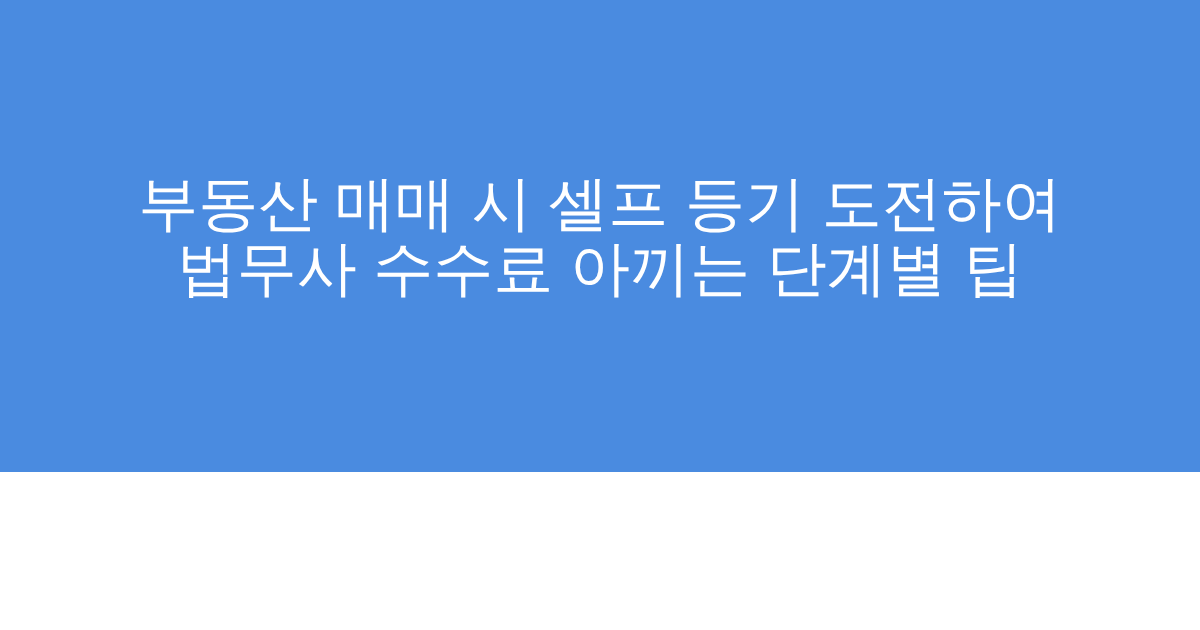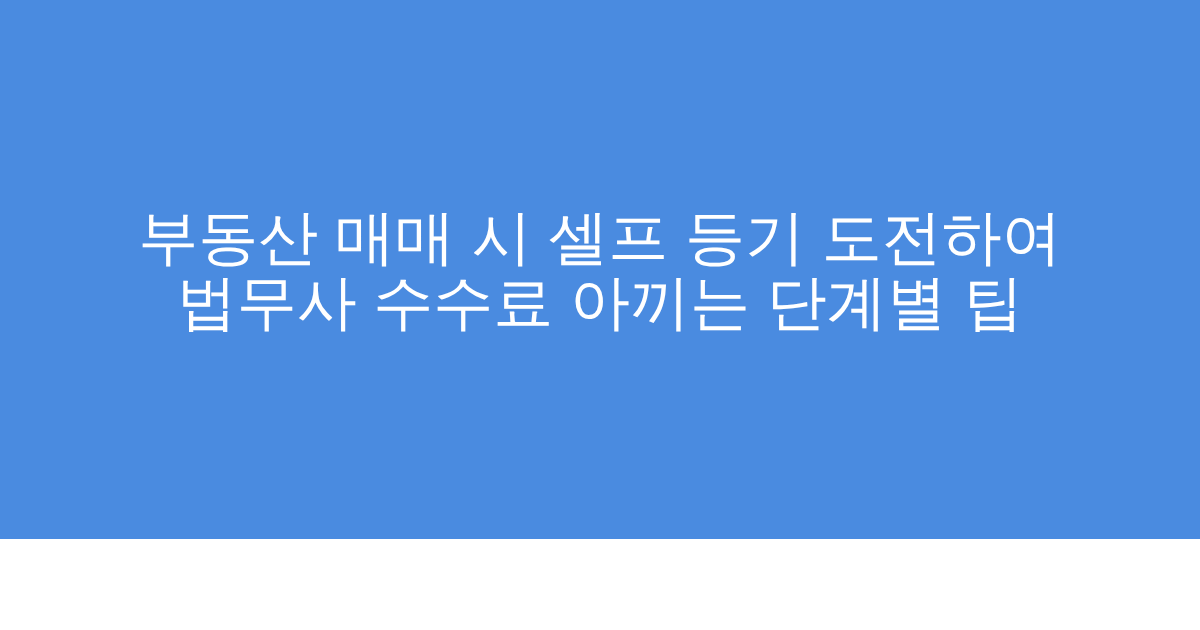--- a/index.html
+++ b/index.html
@@ -12,21 +12,21 @@
     width: 1200px;
     height: 630px;
     overflow: hidden;
     font-family: "Liberation Sans", "DejaVu Sans", sans-serif;
   }
 
   .card {
     position: relative;
     box-sizing: border-box;
     width: 1200px;
-    height: 539px;
+    height: 472px;
     background: #4a8be0;
     display: flex;
     align-items: center;
     justify-content: center;
   }
 
   .title-block {
     width: 1090px;
     margin: 0 auto;
     text-align: center;

